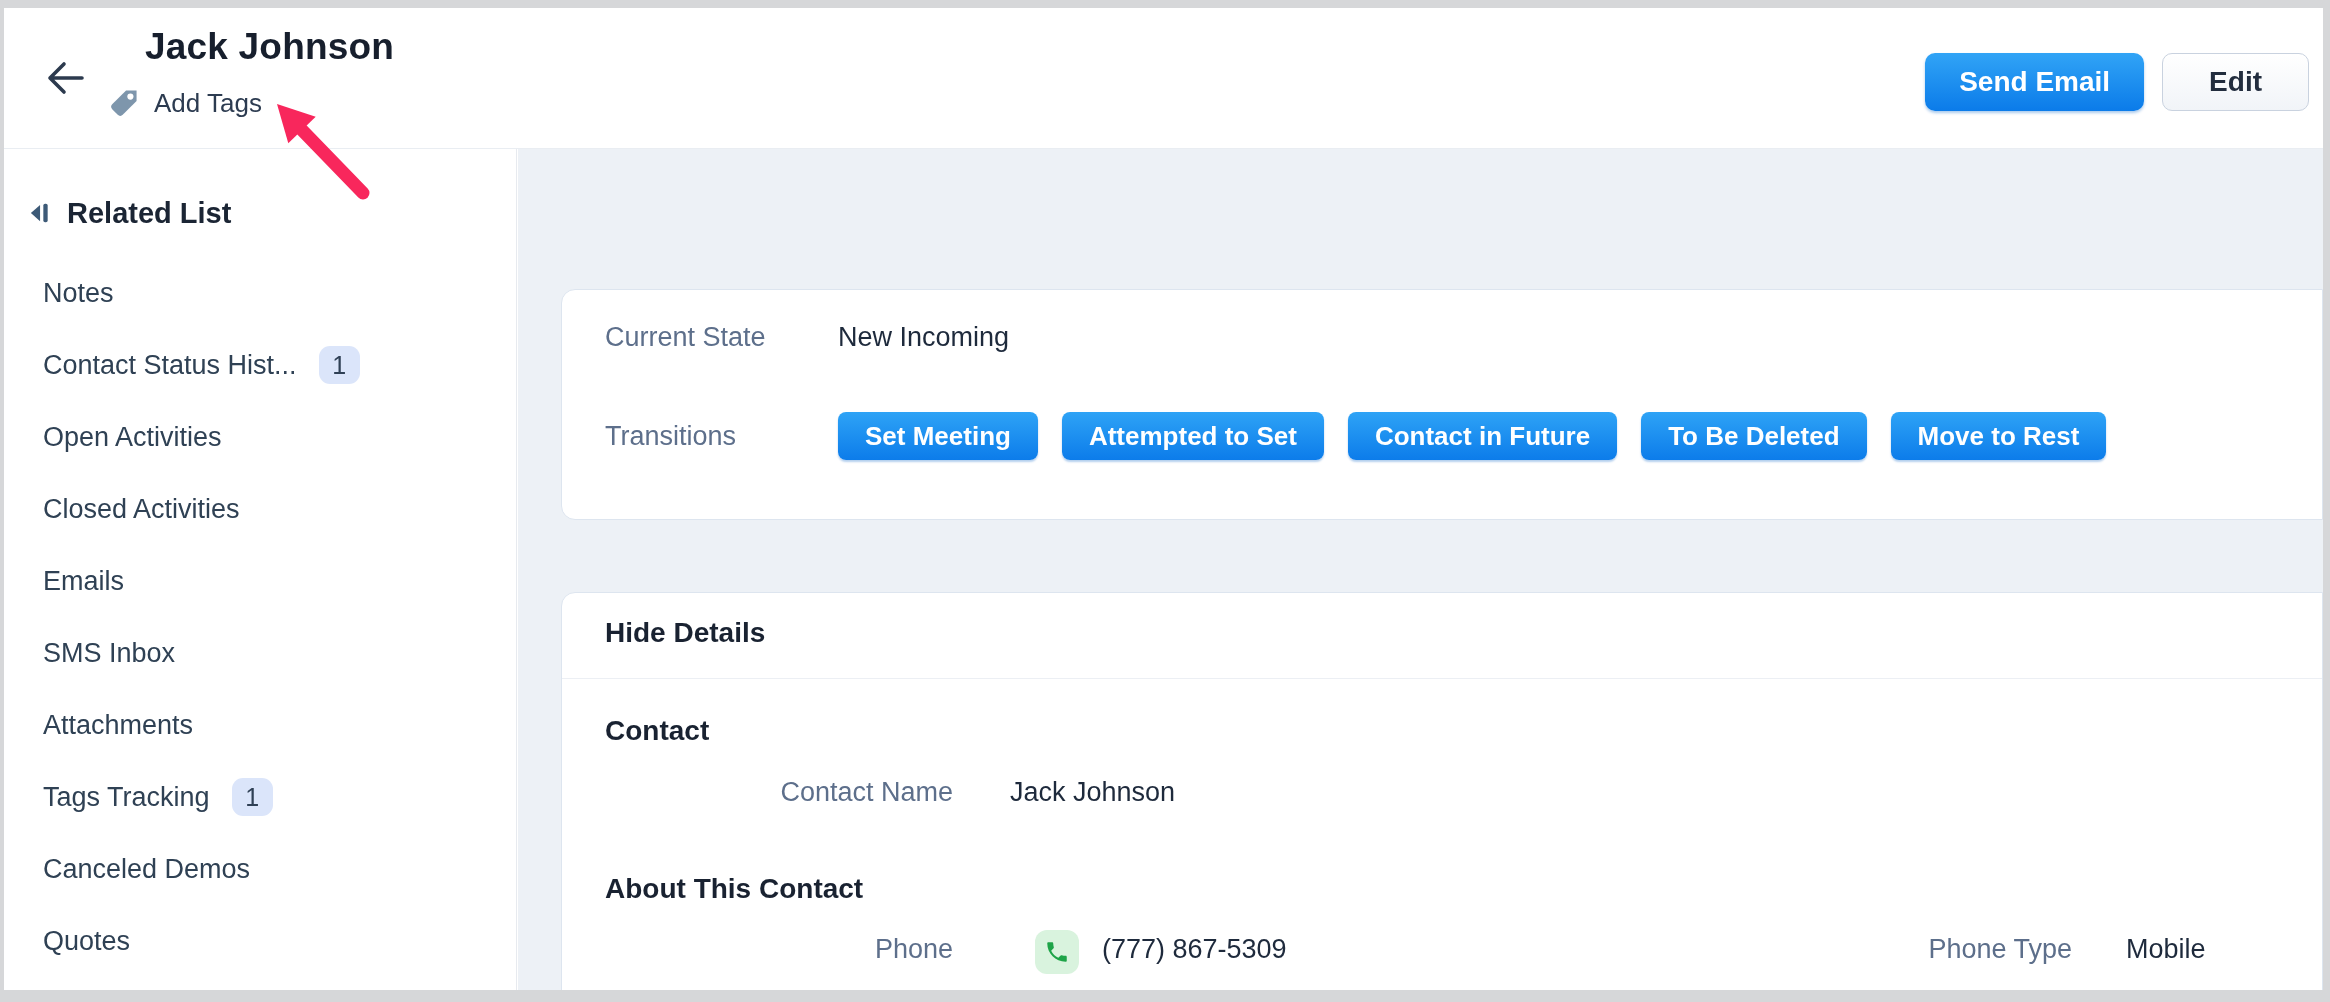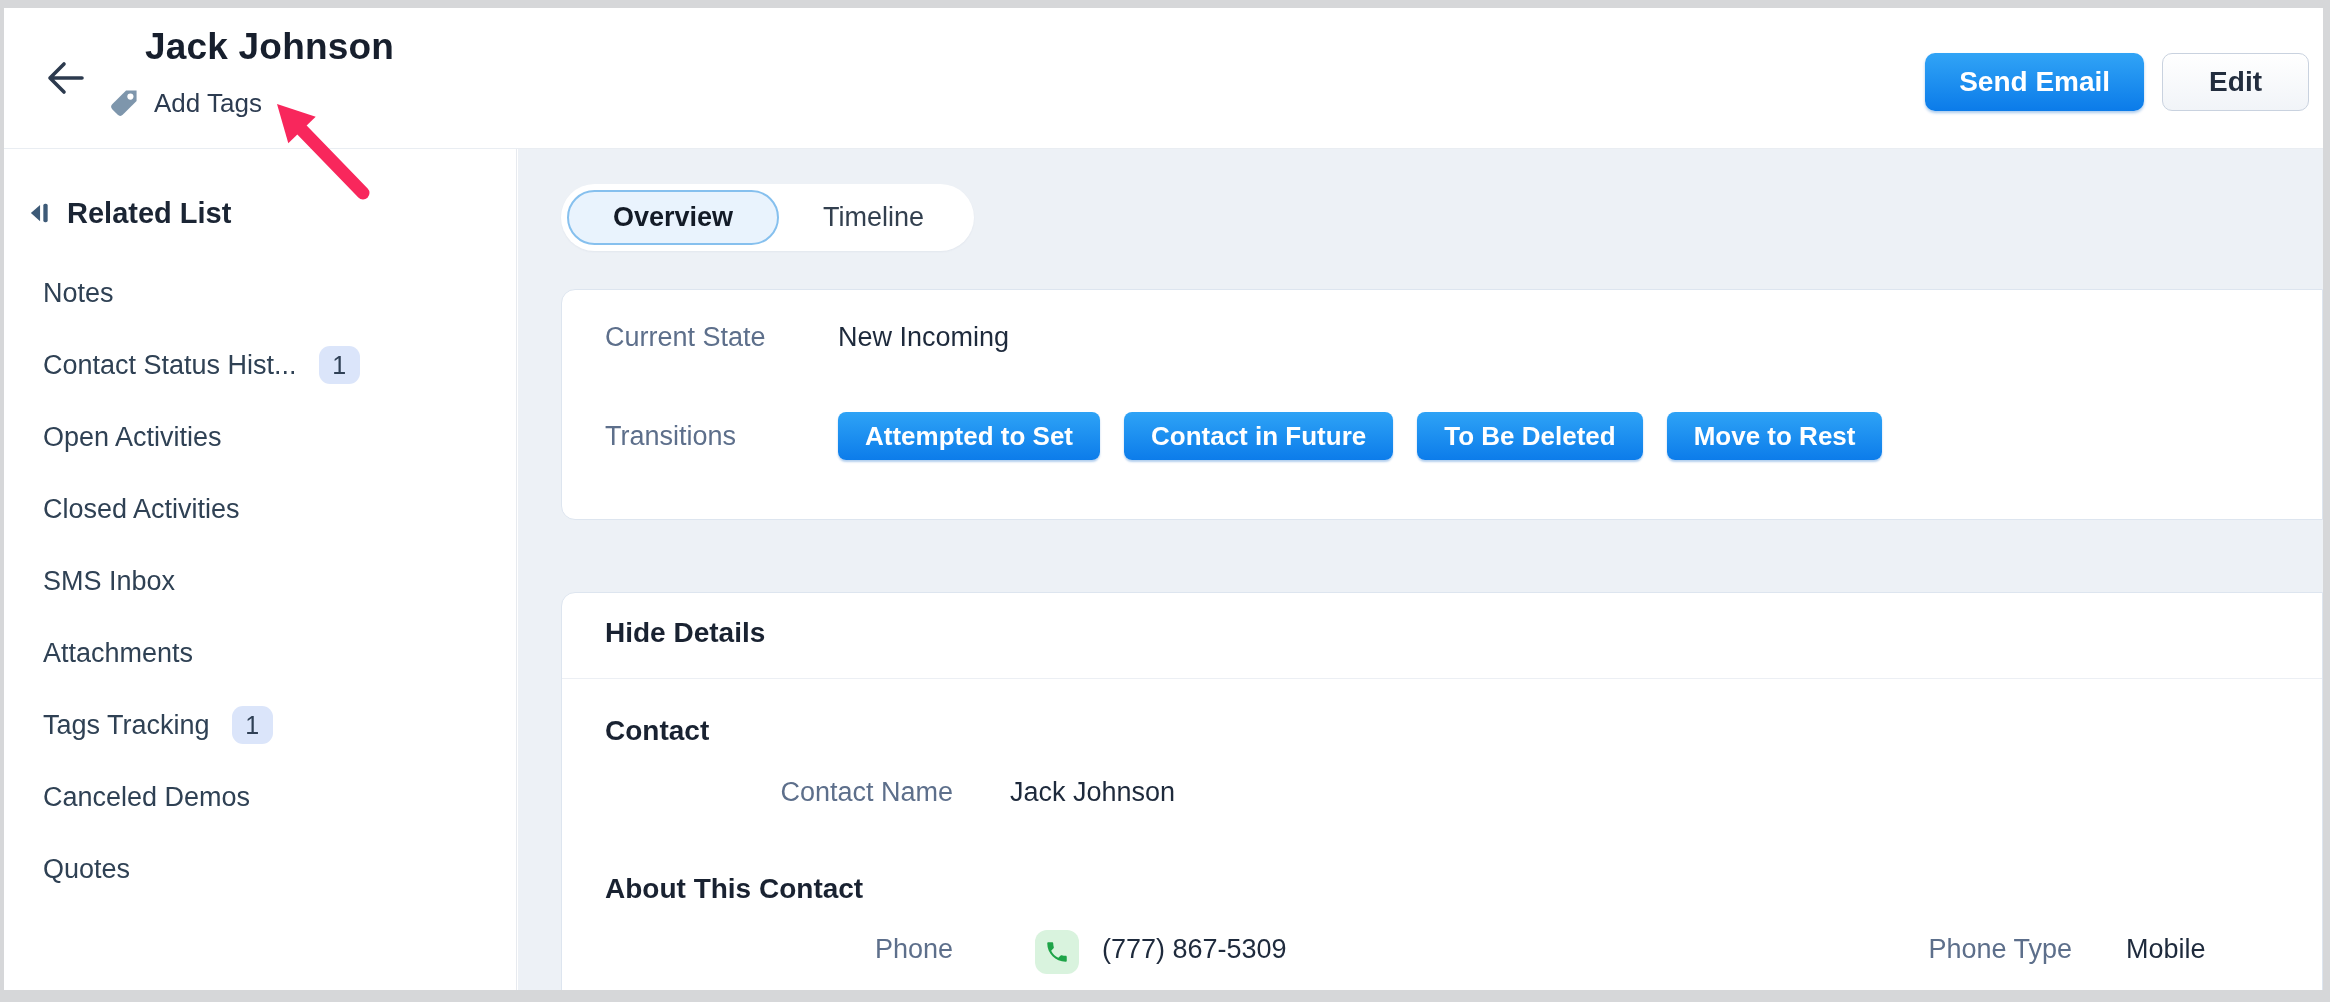--- a/index.html
+++ b/index.html
@@ -122,50 +122,50 @@
           <span class="txt">Contact Status Hist...</span>
           <span class="badge">1</span>
         </div>
         <div class="sb-item">
           <span class="txt">Open Activities</span>
         </div>
         <div class="sb-item">
           <span class="txt">Closed Activities</span>
         </div>
         <div class="sb-item">
+          <span class="txt">Emails</span>
+        </div>
+        <div class="sb-item">
           <span class="txt">SMS Inbox</span>
         </div>
         <div class="sb-item">
           <span class="txt">Attachments</span>
         </div>
         <div class="sb-item">
           <span class="txt">Tags Tracking</span>
           <span class="badge">1</span>
         </div>
         <div class="sb-item">
           <span class="txt">Canceled Demos</span>
         </div>
         <div class="sb-item">
           <span class="txt">Quotes</span>
         </div>
       </div>
     </div>
 
     <div class="main">
 
-      <div class="tabbar">
-        <div class="tab active">Overview</div>
-        <div class="tab">Timeline</div>
-      </div>
 
       <div class="card card1">
         <div class="fld-label" style="left:43px; top:32px;">Current State</div>
         <div class="fld-value" style="left:276px; top:32px;">New Incoming</div>
         <div class="fld-label" style="left:43px; top:131px;">Transitions</div>
         <div class="trans-row">
+          <button class="btn-trans">Set Meeting</button>
           <button class="btn-trans">Attempted to Set</button>
           <button class="btn-trans">Contact in Future</button>
           <button class="btn-trans">To Be Deleted</button>
           <button class="btn-trans">Move to Rest</button>
         </div>
       </div>
 
       <div class="card card2">
         <div class="sec-head" style="left:43px; top:24px;">Hide Details</div>
         <div class="divider"></div>

